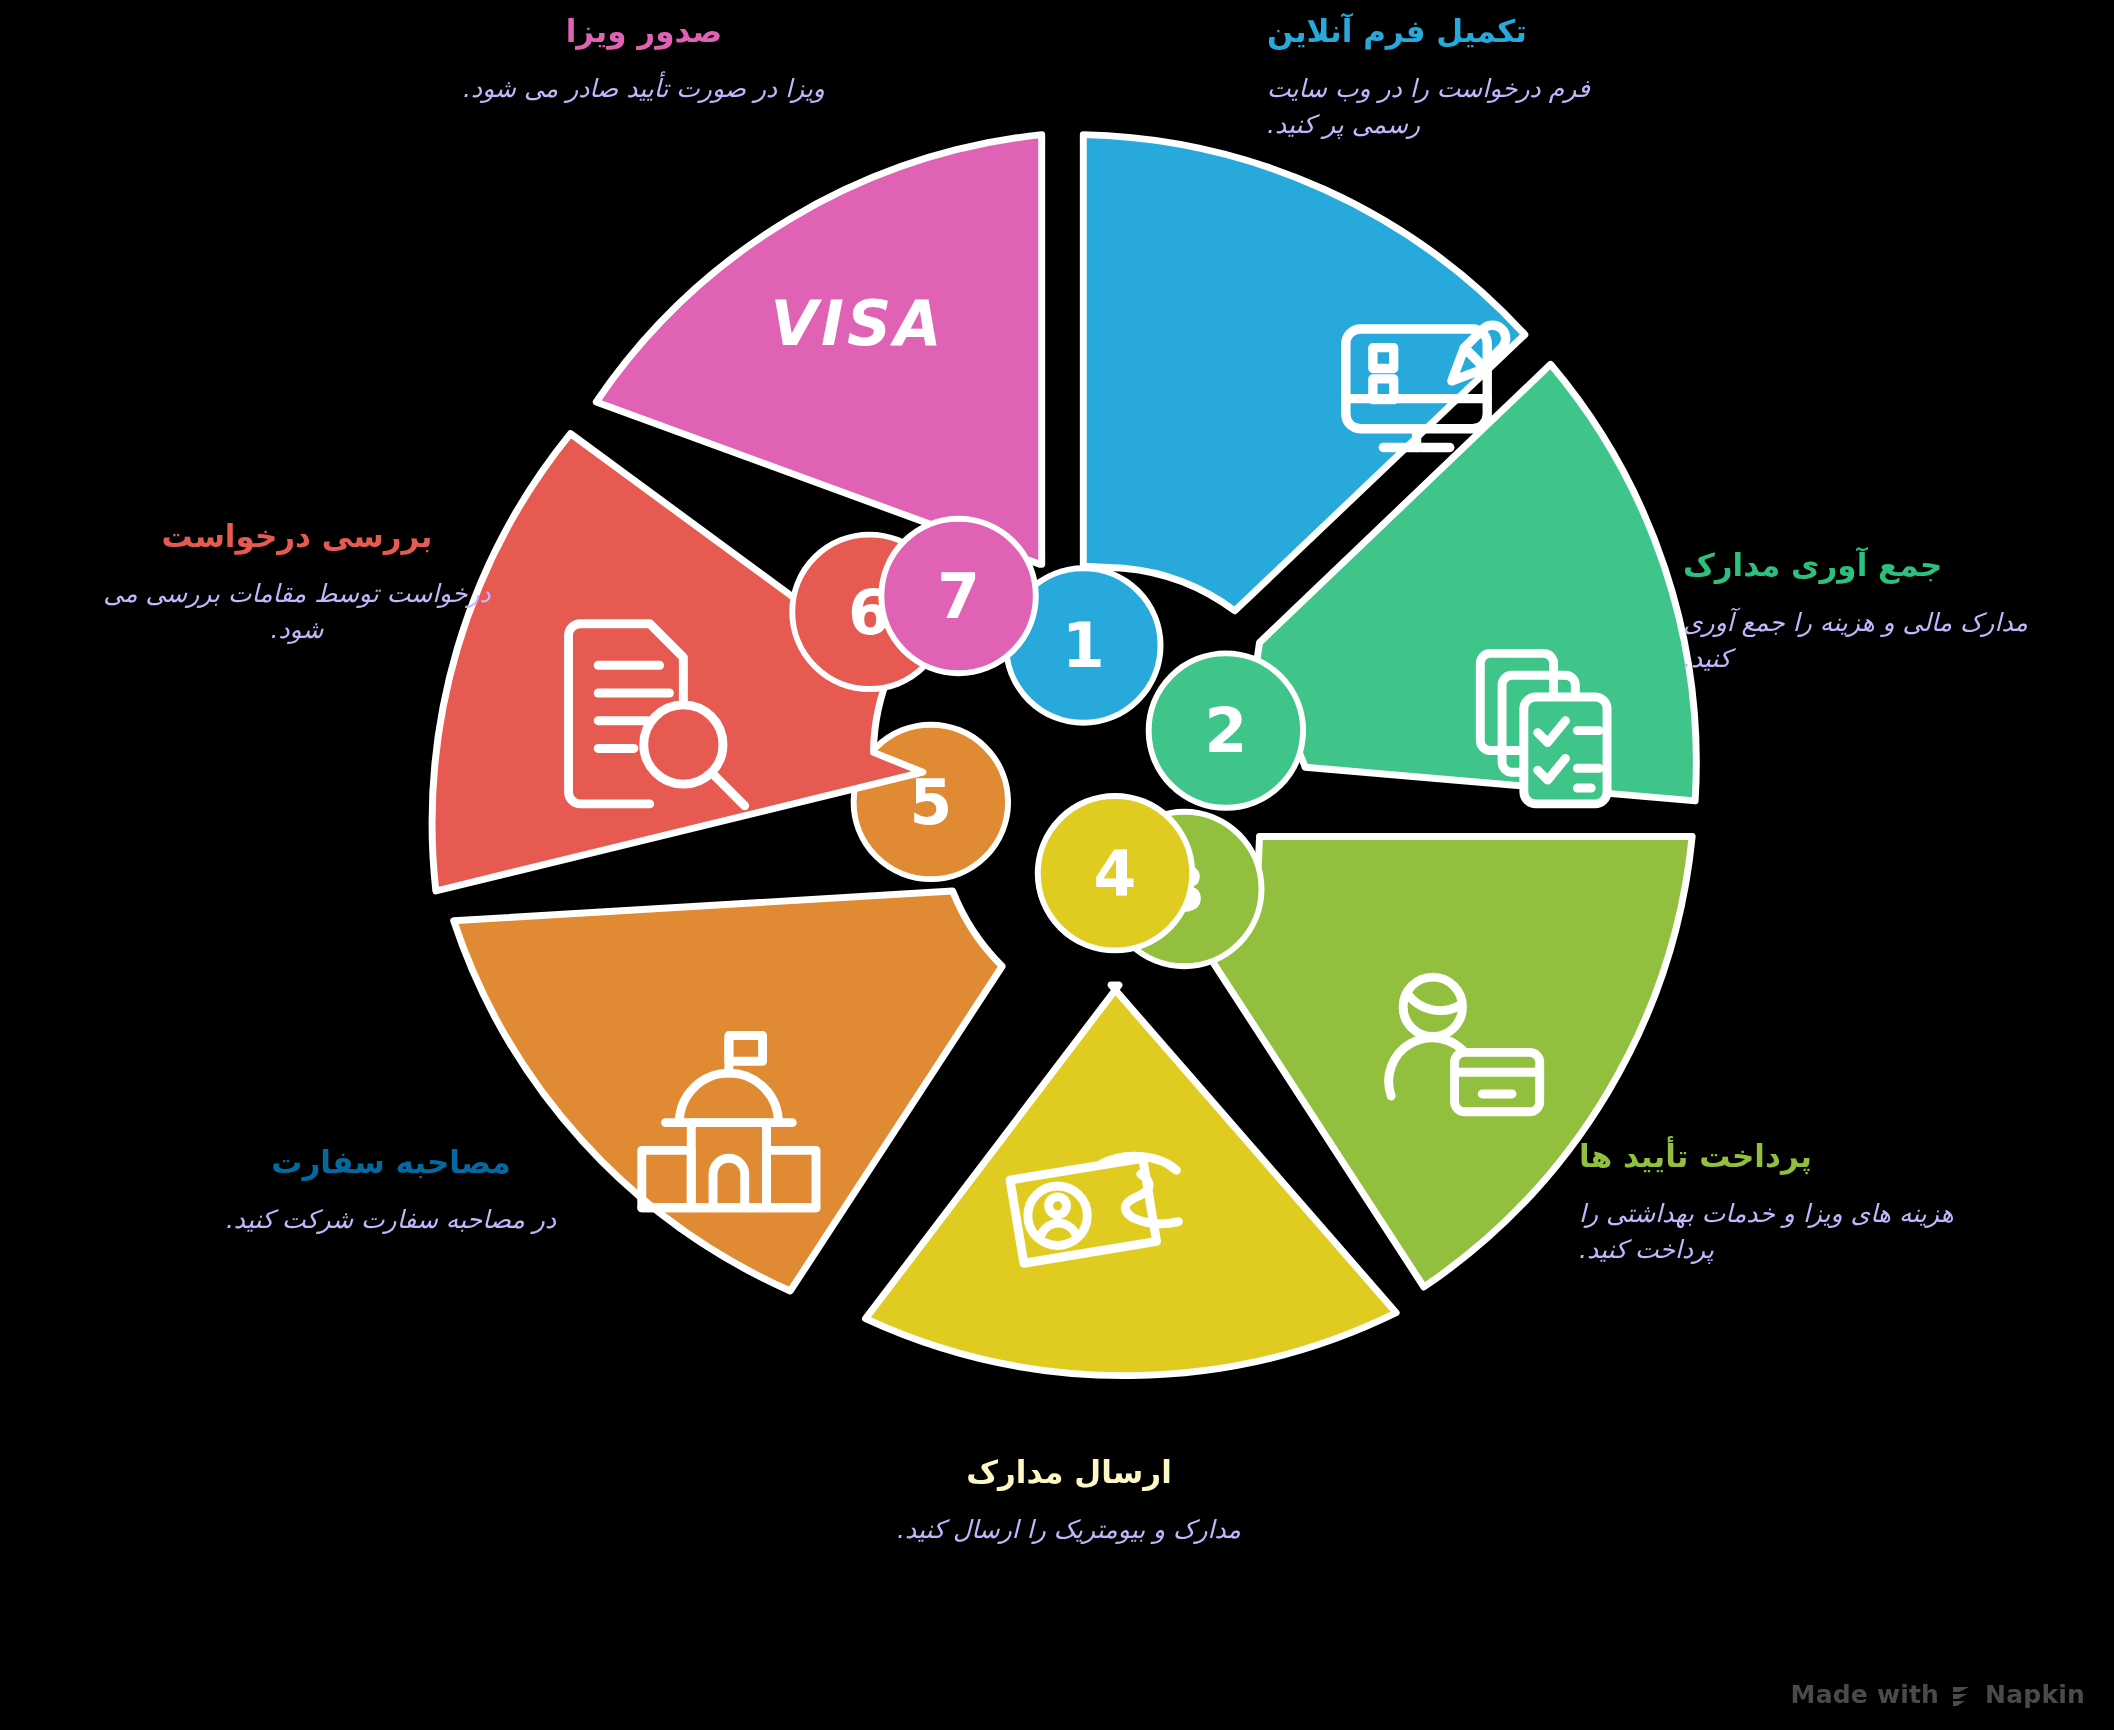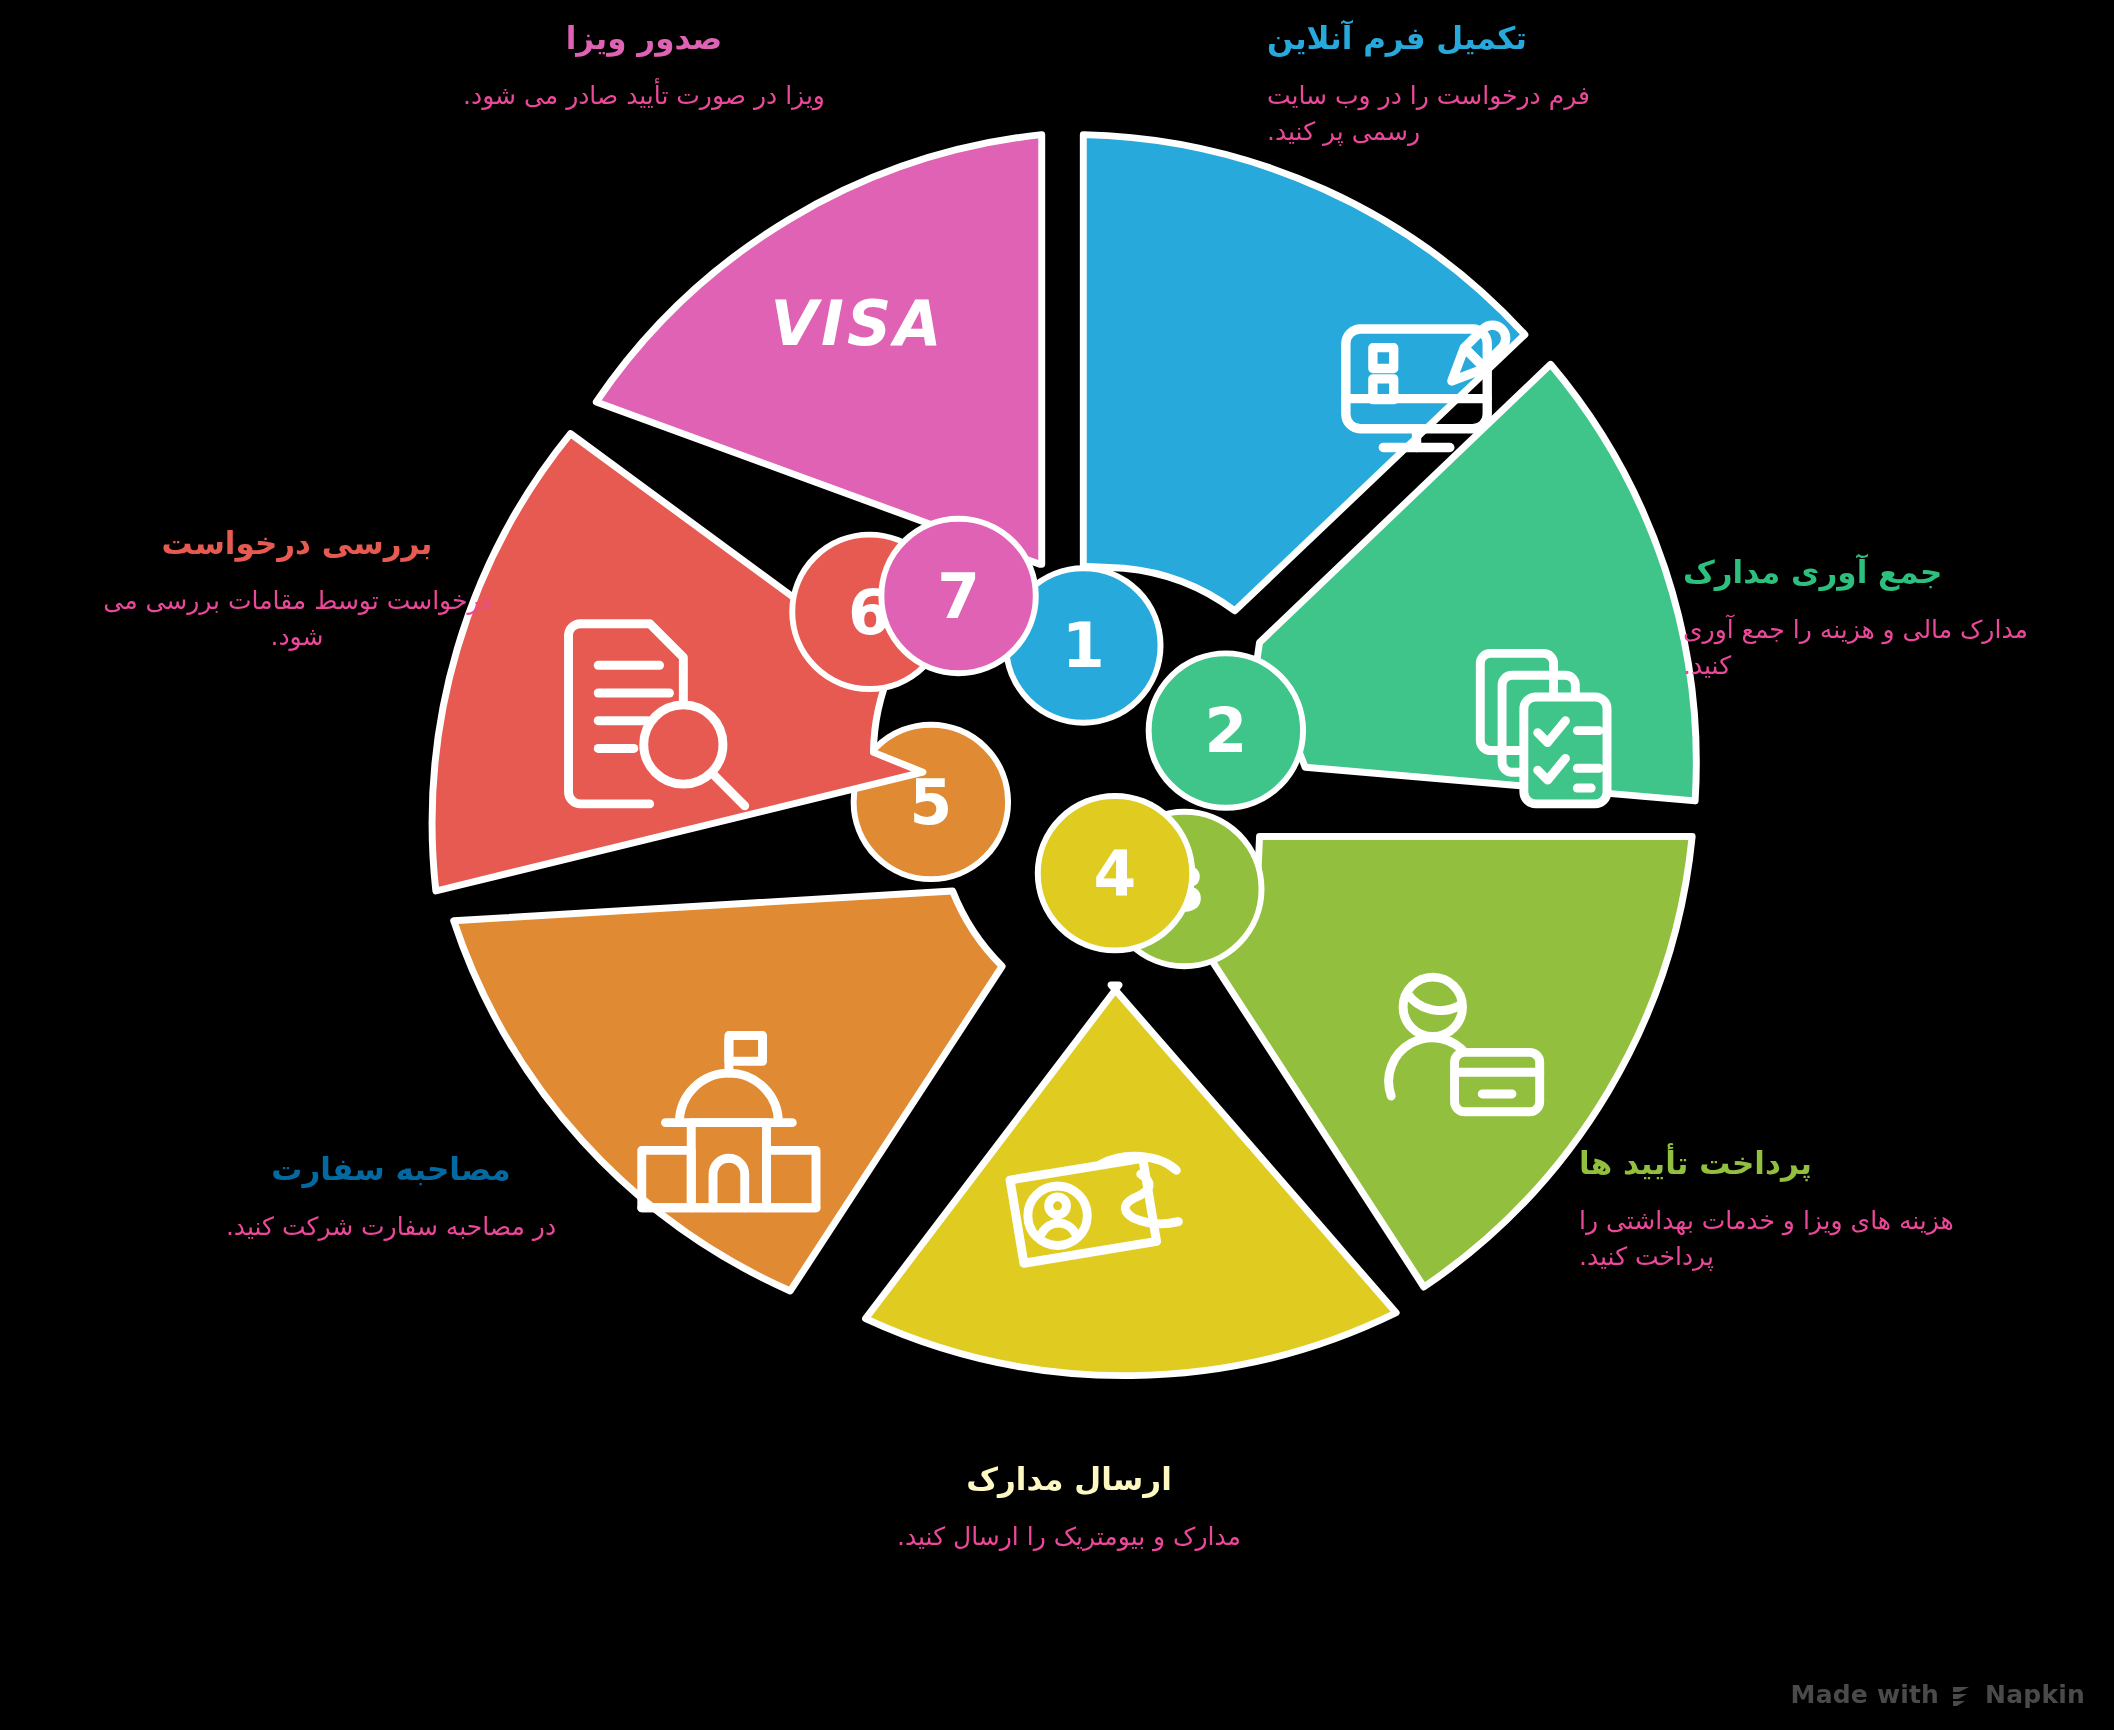--- a/index.html
+++ b/index.html
@@ -3,28 +3,28 @@
 <meta charset="utf-8">
 <style>
   html,body{margin:0;padding:0;background:#000;}
   body{
     width:2115px;height:1731px;position:relative;overflow:hidden;
     font-family:"DejaVu Sans","Liberation Sans",sans-serif;
     color:#fff;
   }
   #wheel-wrap{position:absolute;left:396px;top:99px;width:1337px;height:1287px;}
   #wheel{display:block;width:1337px;height:1287px;}
-  .label-block{position:absolute;width:396px;margin-top:7px;}
+  .label-block{position:absolute;width:396px;}
   .label-title{
     font-weight:bold;font-size:31px;line-height:1.25;
     direction:rtl;unicode-bidi:bidi-override;margin:0 0 20px 0;white-space:nowrap;
   }
   .label-desc{
-    font-size:25px;line-height:1.45;color:#ec4899;
-    direction:rtl;unicode-bidi:bidi-override;margin:0;
+    font-size:25px;line-height:1.45;color:#c4b5fd;
+    direction:rtl;unicode-bidi:bidi-override;margin:0;font-style:italic;
   }
   .ta-right{text-align:left;}
   .ta-center{text-align:center;}
 
   
   #blk-1{left:1267px;top:12px;}
   #blk-2{left:1683px;top:546px;}
   #blk-3{left:1579px;top:1137px;}
   #blk-4{left:861px;top:1453px;width:416px;}
   #blk-5{left:183px;top:1143px;width:416px;}

